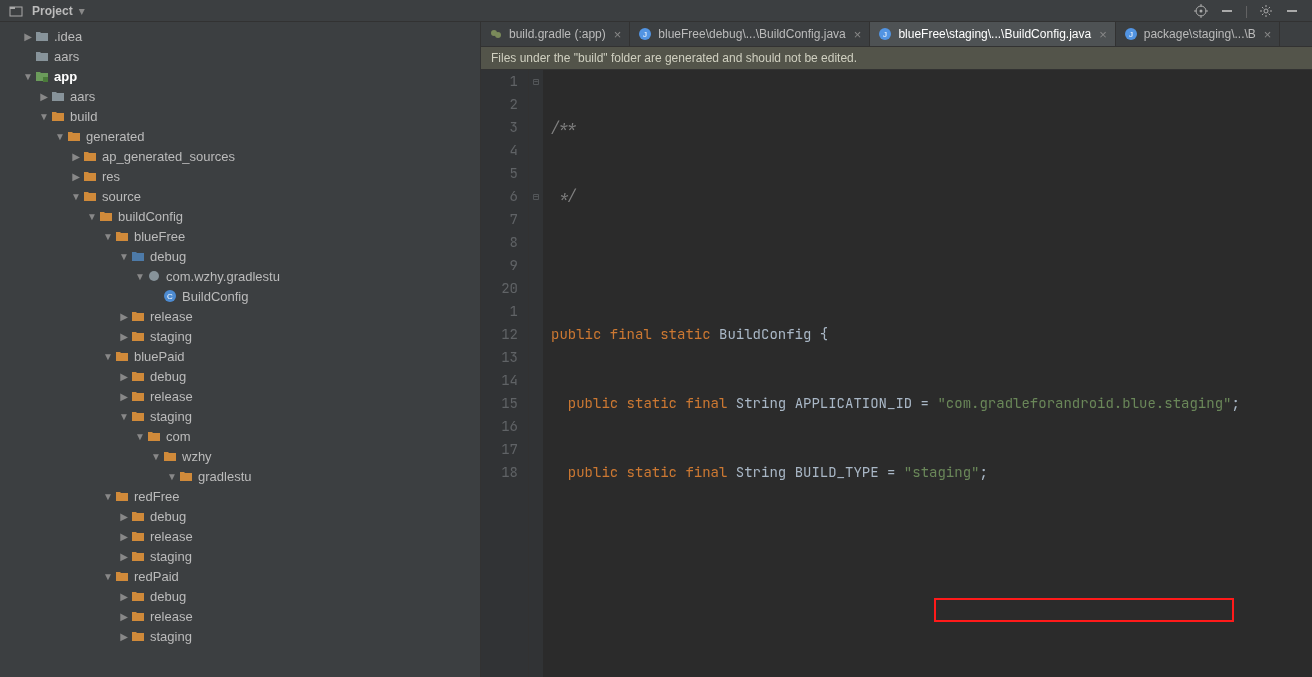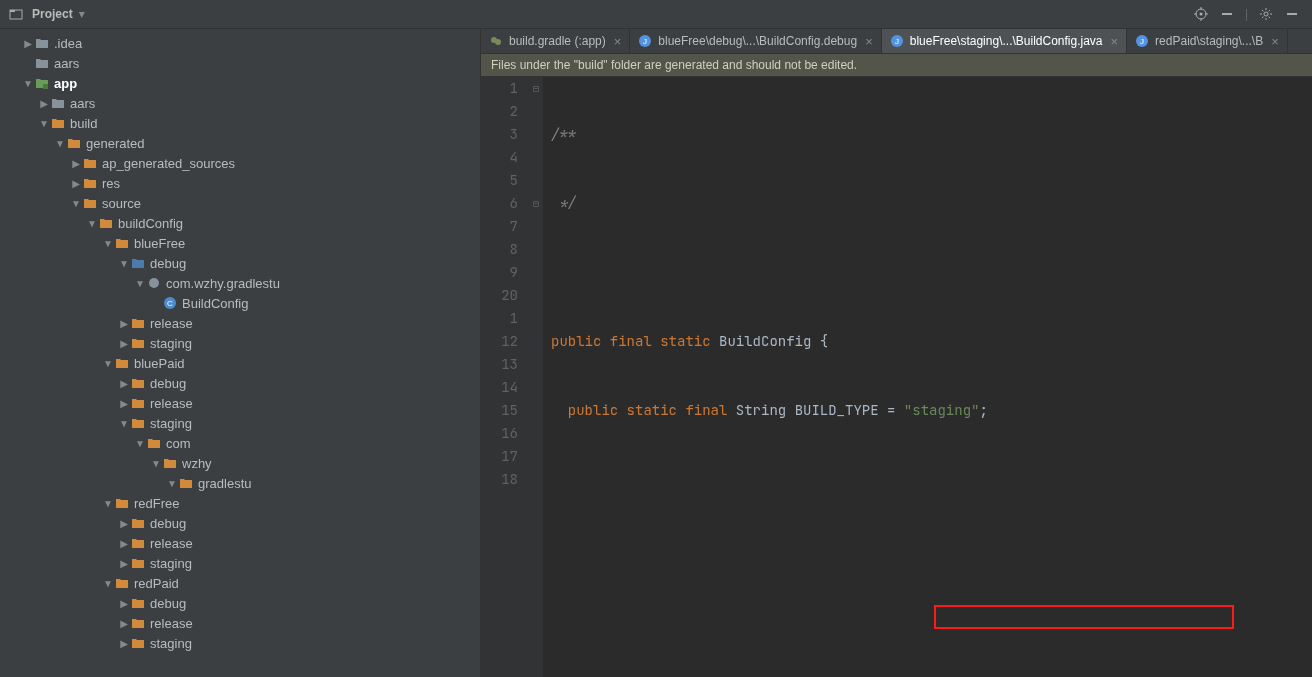--- a/index.html
+++ b/index.html
@@ -1,18 +1,18 @@
 <!DOCTYPE html>
 <html><head>
 <meta charset="utf-8">
 <style>
 * { margin: 0; padding: 0; box-sizing: border-box; }
 body { font-family: "Segoe UI", Arial, sans-serif; font-size: 12px; background: #2b2b2b; color: #a9b7c6; width: 1312px; height: 677px; overflow: hidden; display: flex; flex-direction: column; }
 
-.toolbar { height: 29px; background: #3c3f41; border-bottom: 1px solid #323232; display: flex; align-items: center; padding: 0 8px; color: #bbbbbb; }
+.toolbar { height: 22px; background: #3c3f41; border-bottom: 1px solid #323232; display: flex; align-items: center; padding: 0 8px; color: #bbbbbb; }
 .toolbar-left { display: flex; align-items: center; gap: 4px; }
 .toolbar-right { margin-left: auto; display: flex; align-items: center; gap: 10px; padding-right:4px;}
 .toolbar-icon { width: 16px; height: 16px; display:inline-flex; align-items:center; justify-content:center; color:#aaa; cursor:pointer; }
 .project-label { font-weight: bold; margin-left: 4px; }
 .toolbar-dd { color:#888; margin-left:2px;}
 
 .main { flex:1; display:flex; overflow:hidden; }
 .sidebar { width: 481px; background: #3c3f41; border-right:1px solid #323232; overflow:auto; }
 .editor-area { flex:1; display:flex; flex-direction:column; background:#2b2b2b; min-width:0; }
 
@@ -392,41 +392,41 @@
           <span>build.gradle (:app)</span>
           <span class="tab-close">×</span>
         </div>
         <div class="tab">
           <span class="tab-icon">
             <svg width="14" height="14" viewBox="0 0 14 14">
               <circle cx="7" cy="7" r="6" fill="#5294e2"></circle>
               <text x="7" y="10" text-anchor="middle" font-size="8" fill="#fff">J</text>
             </svg>
           </span>
-          <span>blueFree\debug\...\BuildConfig.debug</span>
+          <span>blueFree\debug\...\BuildConfig.java</span>
           <span class="tab-close">×</span>
         </div>
         <div class="tab active">
           <span class="tab-icon">
             <svg width="14" height="14" viewBox="0 0 14 14">
               <circle cx="7" cy="7" r="6" fill="#5294e2"></circle>
               <text x="7" y="10" text-anchor="middle" font-size="8" fill="#fff">J</text>
             </svg>
           </span>
           <span>blueFree\staging\...\BuildConfig.java</span>
           <span class="tab-close">×</span>
         </div>
         <div class="tab">
           <span class="tab-icon">
             <svg width="14" height="14" viewBox="0 0 14 14">
               <circle cx="7" cy="7" r="6" fill="#5294e2"></circle>
               <text x="7" y="10" text-anchor="middle" font-size="8" fill="#fff">J</text>
             </svg>
           </span>
-          <span>redPaid\staging\...\B</span>
+          <span>package\staging\...\B</span>
           <span class="tab-close">×</span>
         </div>
       </div>
     <div class="banner">Files under the "build" folder are generated and should not be edited.</div>
     <div class="editor">
       <div class="gutter" id="gutter">
           <div class="ln">1</div>
           <div class="ln">2</div>
           <div class="ln">3</div>
           <div class="ln">4</div>
@@ -463,20 +463,21 @@
           <div class="fc"></div>
           <div class="fc"></div>
           <div class="fc"></div>
           <div class="fc"></div>
         </div>
       <div class="code" id="code">
         <div class="row"><span class="cmt">/**</span></div>
         <div class="row"><span class="cmt"> */</span></div>
         <div class="row"></div>
         <div class="row"><span class="kw">public final static </span><span>BuildConfig </span><span>{</span></div>
+        <div class="row">  <span class="kw">public static final </span><span>String </span><span>APPLICATION_ID = </span><span class="str" id="hl-appid">"com.gradleforandroid.blue.staging"</span><span>;</span></div>
         <div class="row">  <span class="kw">public static final </span><span>String </span><span>BUILD_TYPE = </span><span class="str">"staging"</span><span>;</span></div>
         
         
         
         
         
         
         
         
         

